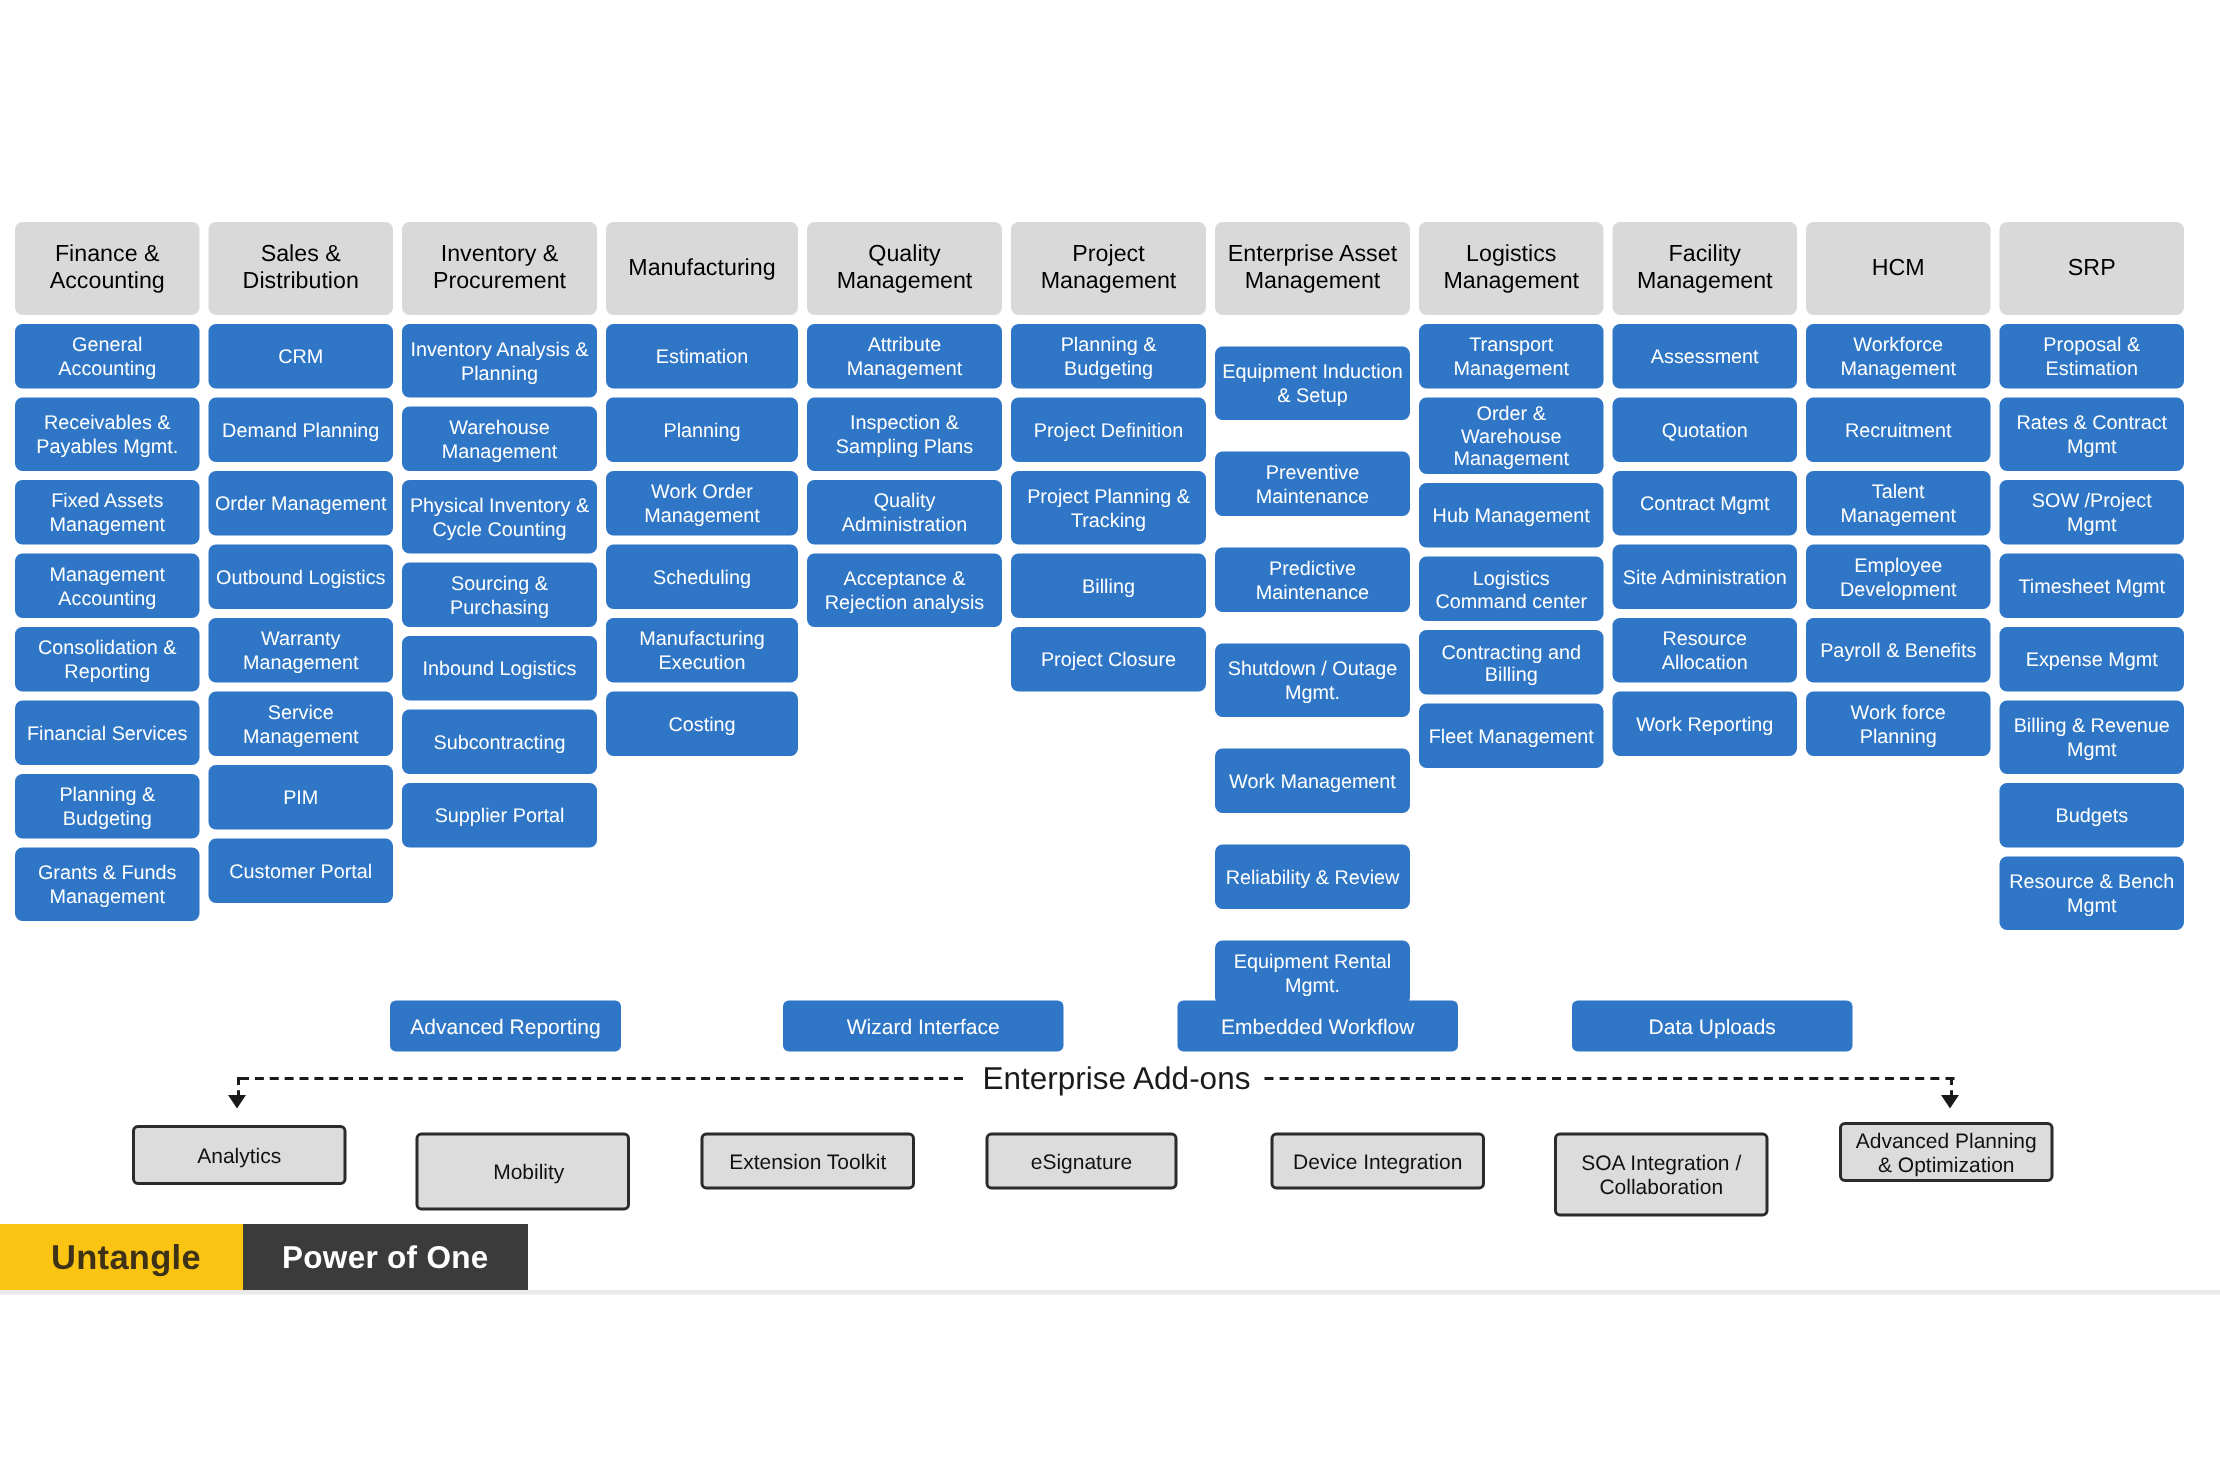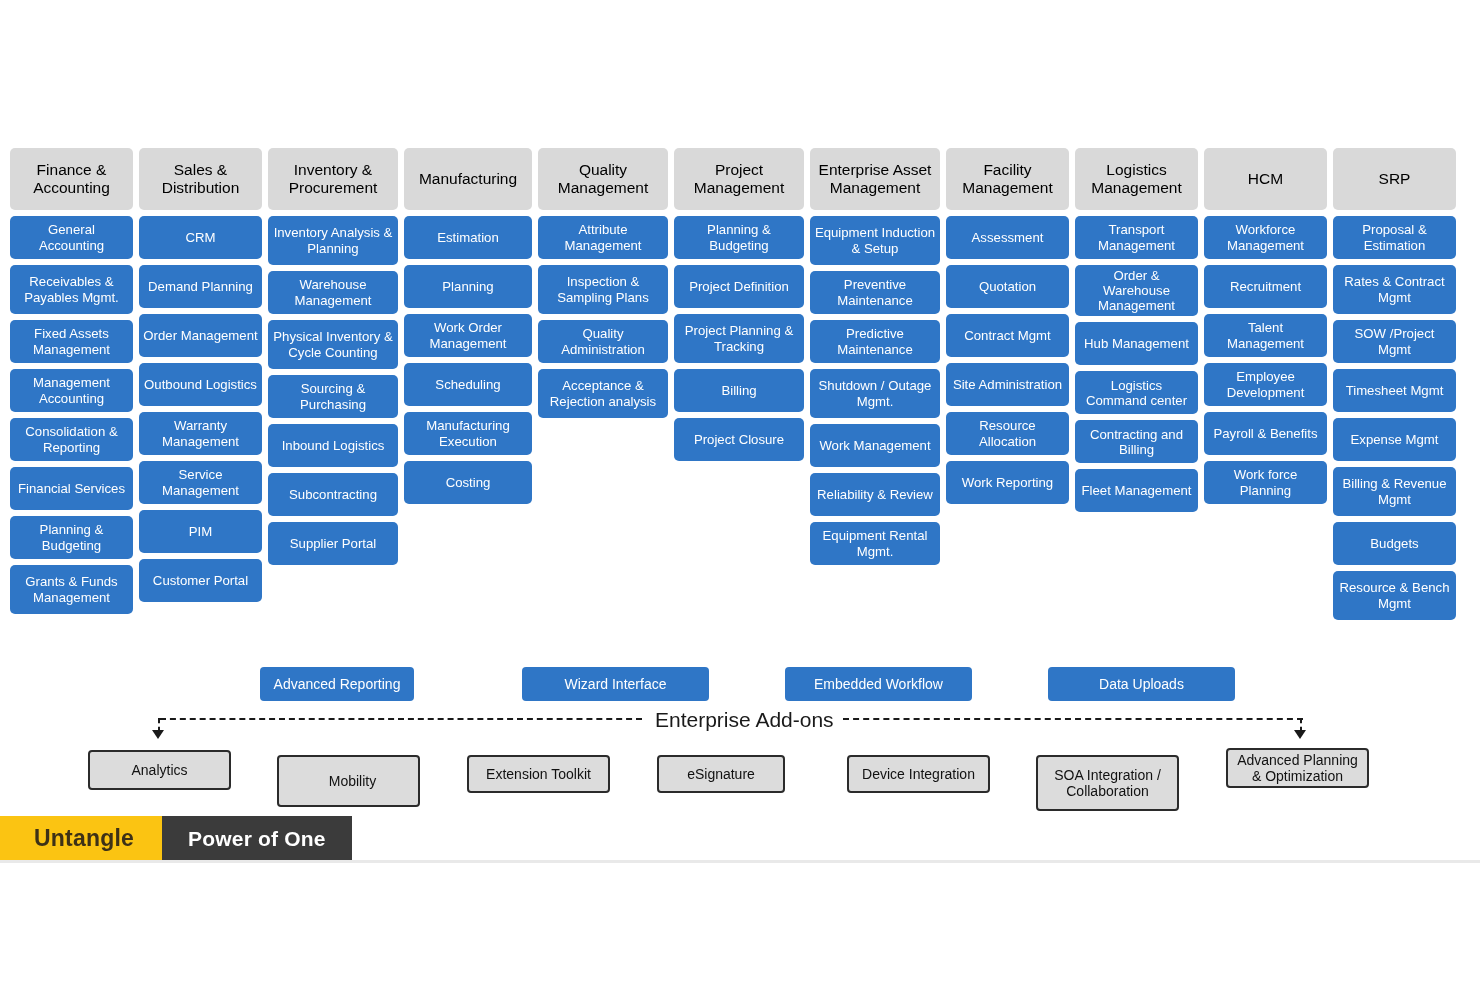--- a/index.html
+++ b/index.html
@@ -201,47 +201,47 @@
         <div class="cell tall">Acceptance &amp; Rejection analysis</div>
       </div>
       <div class="col" style="width: 136px;">
         <div class="col-head">Project Management</div>
         <div class="cell">Planning &amp; Budgeting</div>
         <div class="cell">Project Definition</div>
         <div class="cell tall">Project Planning &amp; Tracking</div>
         <div class="cell">Billing</div>
         <div class="cell">Project Closure</div>
       </div>
-      <div class="col" style="width: 136px;">
+      <div class="col" style="width: 136px; gap: 15px;">
         <div class="col-head">Enterprise Asset Management</div>
         <div class="cell tall">Equipment Induction &amp; Setup</div>
         <div class="cell">Preventive Maintenance</div>
         <div class="cell">Predictive Maintenance</div>
         <div class="cell tall">Shutdown / Outage Mgmt.</div>
         <div class="cell">Work Management</div>
         <div class="cell">Reliability &amp; Review</div>
         <div class="cell">Equipment Rental Mgmt.</div>
       </div>
       <div class="col" style="width: 129px;">
+        <div class="col-head">Logistics Management</div>
+        <div class="cell">Transport Management</div>
+        <div class="cell tall">Order &amp; Warehouse Management</div>
+        <div class="cell">Hub Management</div>
+        <div class="cell">Logistics Command center</div>
+        <div class="cell">Contracting and Billing</div>
+        <div class="cell">Fleet Management</div>
+      </div>
+      <div class="col" style="width: 129px;">
         <div class="col-head">Facility Management</div>
         <div class="cell">Assessment</div>
         <div class="cell">Quotation</div>
         <div class="cell">Contract Mgmt</div>
         <div class="cell">Site Administration</div>
         <div class="cell">Resource Allocation</div>
         <div class="cell">Work Reporting</div>
-      </div>
-      <div class="col" style="width: 129px;">
-        <div class="col-head">Logistics Management</div>
-        <div class="cell">Transport Management</div>
-        <div class="cell tall">Order &amp; Warehouse Management</div>
-        <div class="cell">Hub Management</div>
-        <div class="cell">Logistics Command center</div>
-        <div class="cell">Contracting and Billing</div>
-        <div class="cell">Fleet Management</div>
       </div>
       <div class="col" style="width: 129px;">
         <div class="col-head">HCM</div>
         <div class="cell">Workforce Management</div>
         <div class="cell">Recruitment</div>
         <div class="cell">Talent Management</div>
         <div class="cell">Employee Development</div>
         <div class="cell">Payroll &amp; Benefits</div>
         <div class="cell">Work force Planning</div>
       </div>

